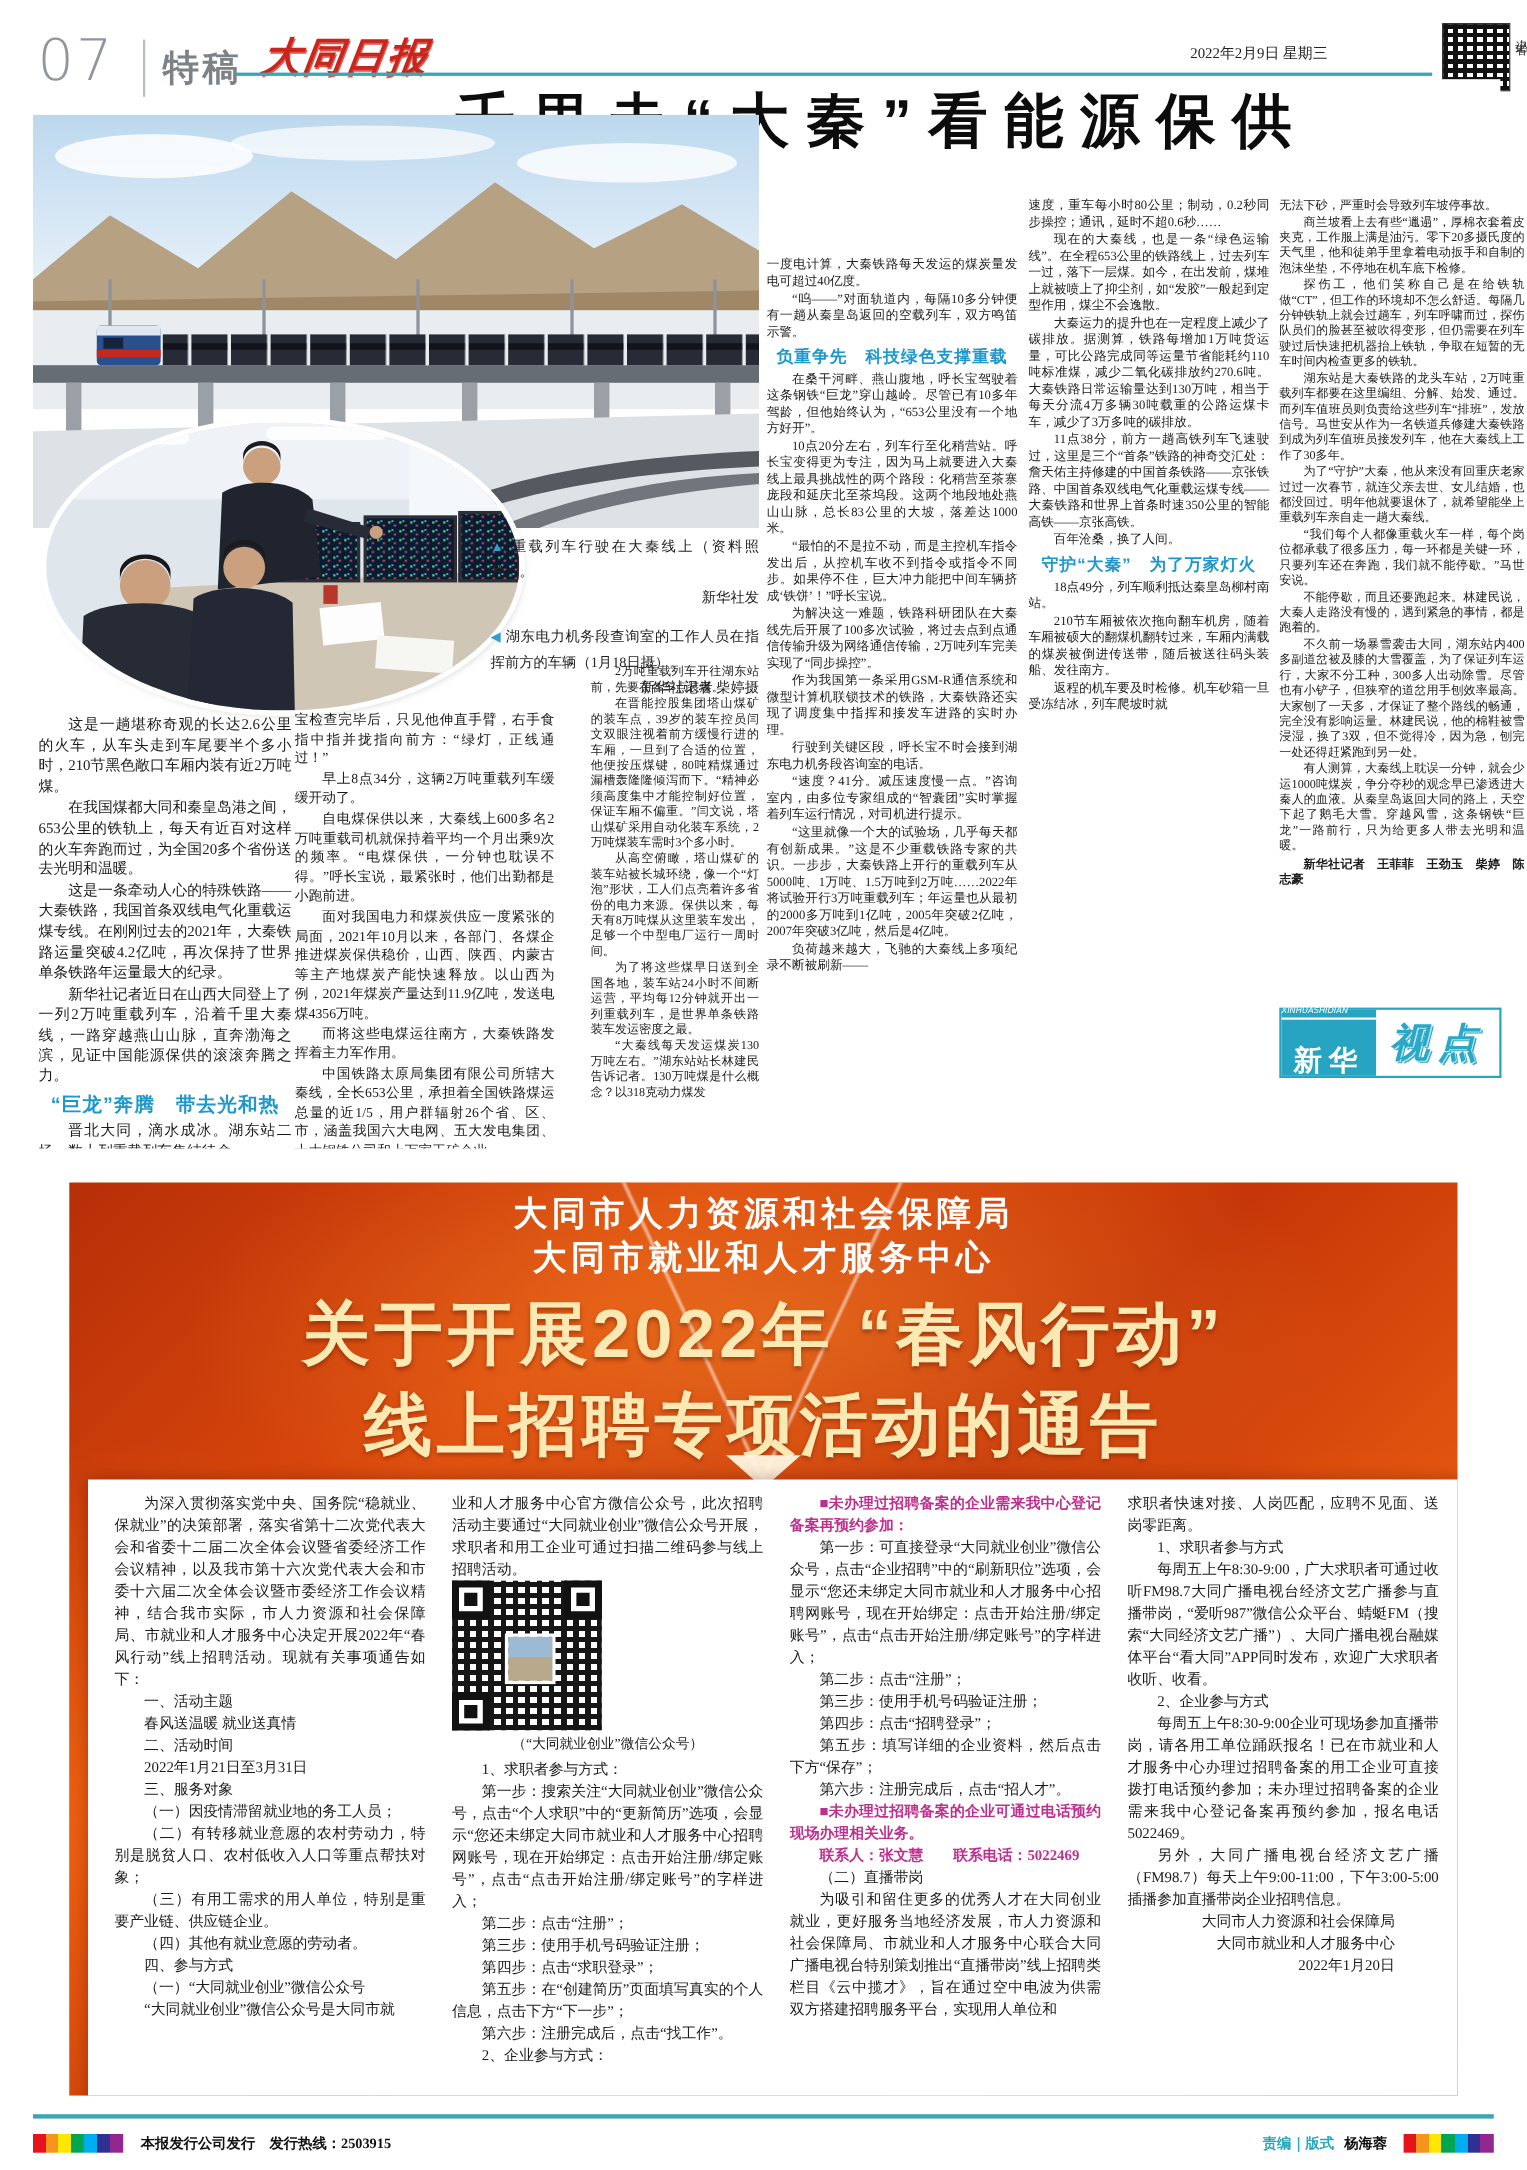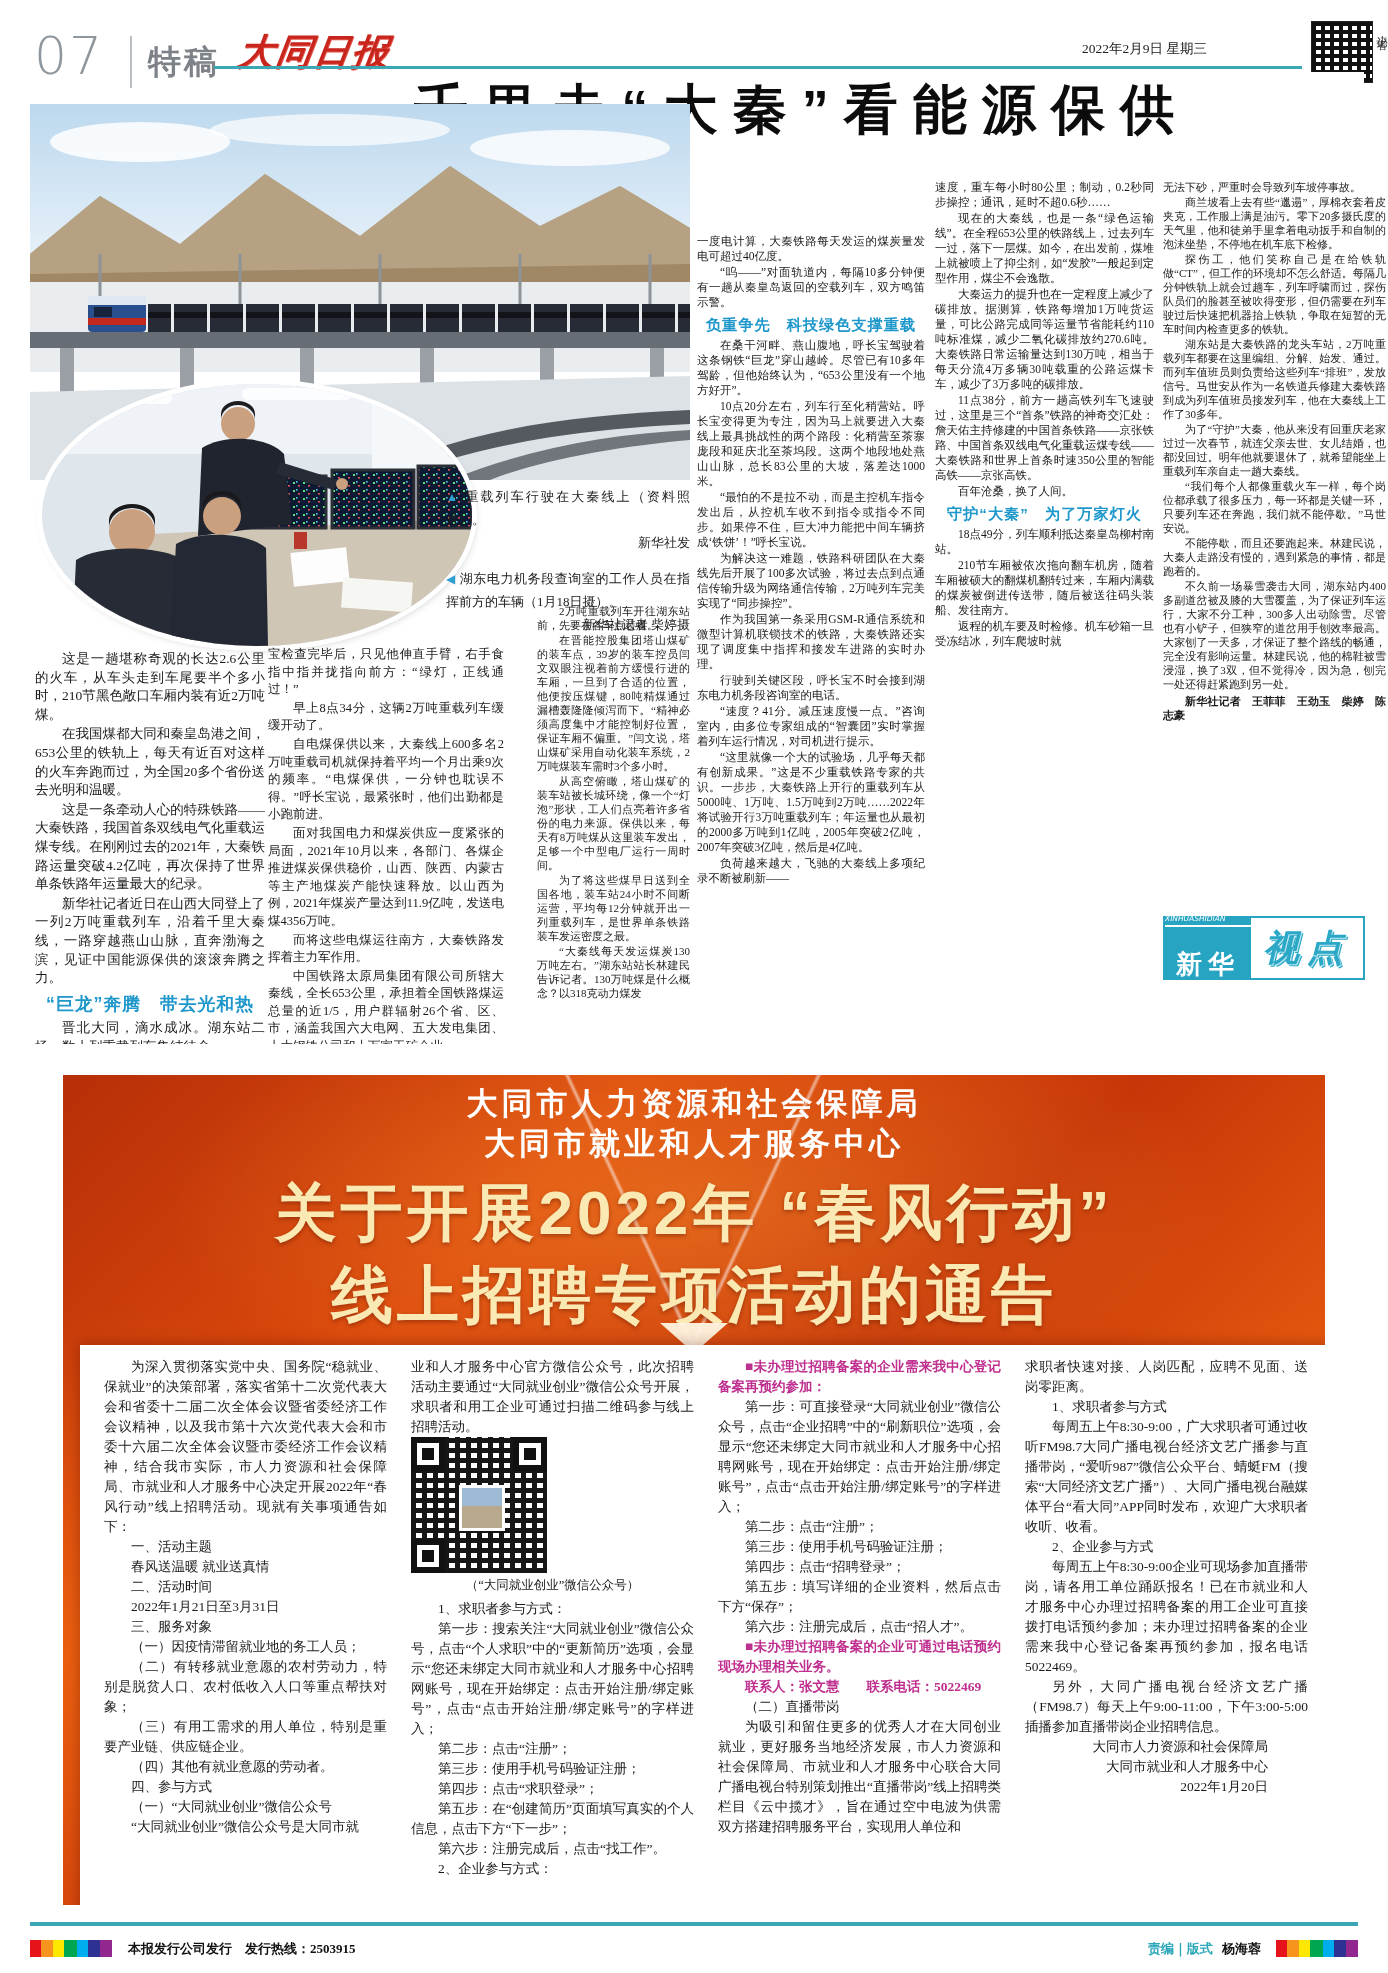--- a/index.html
+++ b/index.html
@@ -259,20 +259,21 @@
   </div>
 <div class="col c5">
     <div class="blk-pc">无法下砂，严重时会导致列车坡停事故。</div>
     <div class="blk-p">商兰坡看上去有些“邋遢”，厚棉衣套着皮夹克，工作服上满是油污。零下20多摄氏度的天气里，他和徒弟手里拿着电动扳手和自制的泡沫坐垫，不停地在机车底下检修。</div>
     <div class="blk-p">探伤工，他们笑称自己是在给铁轨做“CT”，但工作的环境却不怎么舒适。每隔几分钟铁轨上就会过趟车，列车呼啸而过，探伤队员们的脸甚至被吹得变形，但仍需要在列车驶过后快速把机器抬上铁轨，争取在短暂的无车时间内检查更多的铁轨。</div>
     <div class="blk-p">湖东站是大秦铁路的龙头车站，2万吨重载列车都要在这里编组、分解、始发、通过。而列车值班员则负责给这些列车“排班”，发放信号。马世安从作为一名铁道兵修建大秦铁路到成为列车值班员接发列车，他在大秦线上工作了30多年。</div>
     <div class="blk-p">为了“守护”大秦，他从来没有回重庆老家过过一次春节，就连父亲去世、女儿结婚，也都没回过。明年他就要退休了，就希望能坐上重载列车亲自走一趟大秦线。</div>
     <div class="blk-p">“我们每个人都像重载火车一样，每个岗位都承载了很多压力，每一环都是关键一环，只要列车还在奔跑，我们就不能停歇。”马世安说。</div>
     <div class="blk-p">不能停歇，而且还要跑起来。林建民说，大秦人走路没有慢的，遇到紧急的事情，都是跑着的。</div>
     <div class="blk-p">不久前一场暴雪袭击大同，湖东站内400多副道岔被及膝的大雪覆盖，为了保证列车运行，大家不分工种，300多人出动除雪。尽管也有小铲子，但狭窄的道岔用手刨效率最高。大家刨了一天多，才保证了整个路线的畅通，完全没有影响运量。林建民说，他的棉鞋被雪浸湿，换了3双，但不觉得冷，因为急，刨完一处还得赶紧跑到另一处。</div>
+    <div class="blk-p">有人测算，大秦线上耽误一分钟，就会少运1000吨煤炭，争分夺秒的观念早已渗透进大秦人的血液。从秦皇岛返回大同的路上，天空下起了鹅毛大雪。穿越风雪，这条钢铁“巨龙”一路前行，只为给更多人带去光明和温暖。</div>
     <div class="blk-credit">新华社记者　王菲菲　王劲玉　柴婷　陈志豪</div>
   </div>
 
 <div class="abs badge">
   <div class="bl">
     <div class="en">XINHUASHIDIAN</div>
     <div class="cn">新华</div>
   </div>
   <div class="br">视点</div>
 </div>

